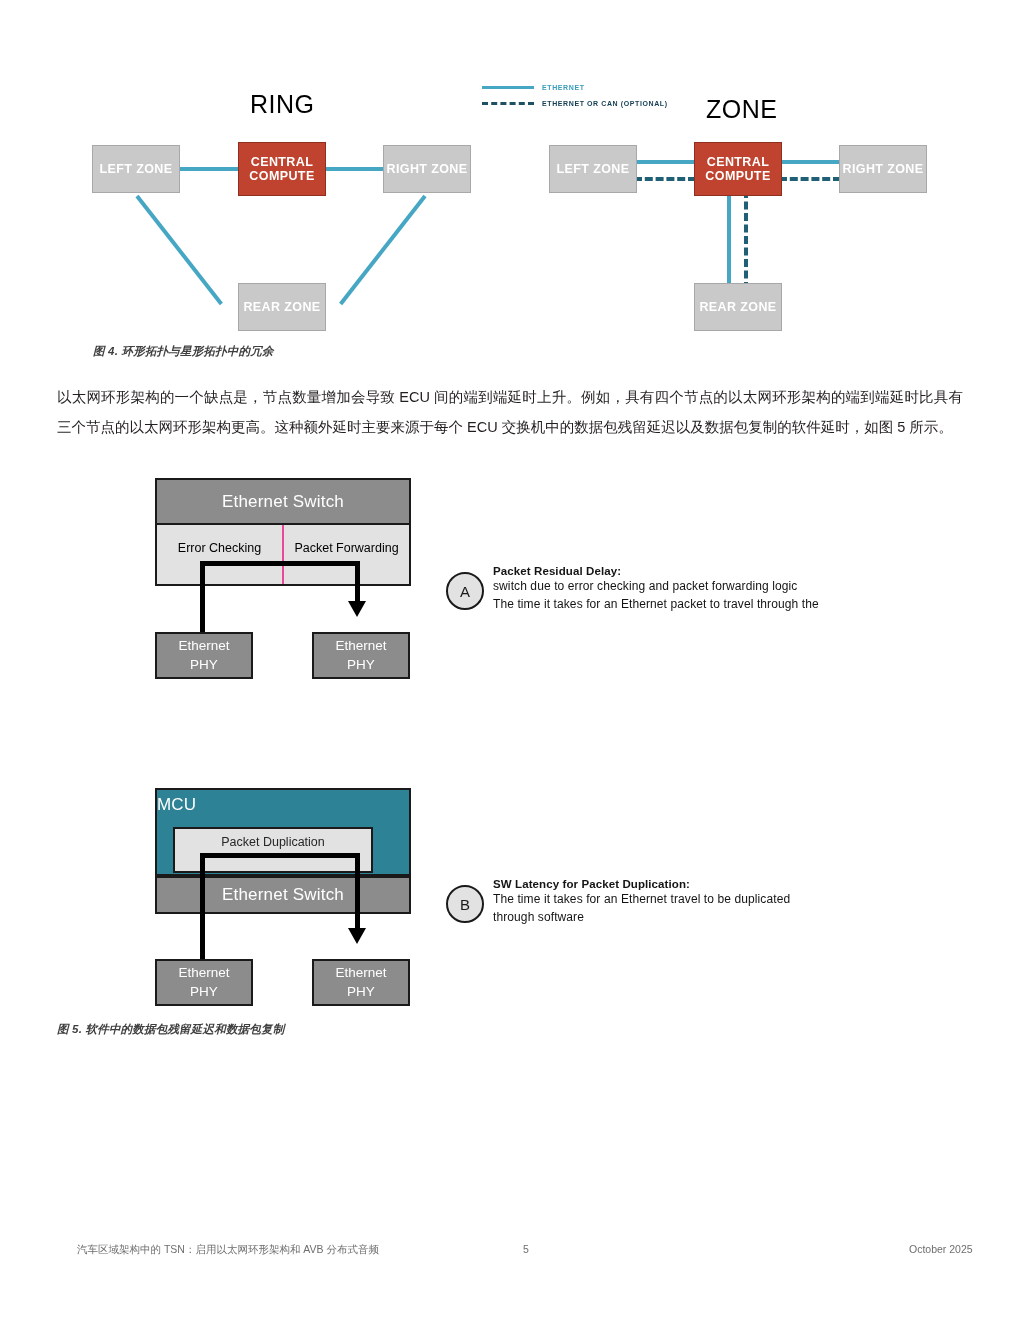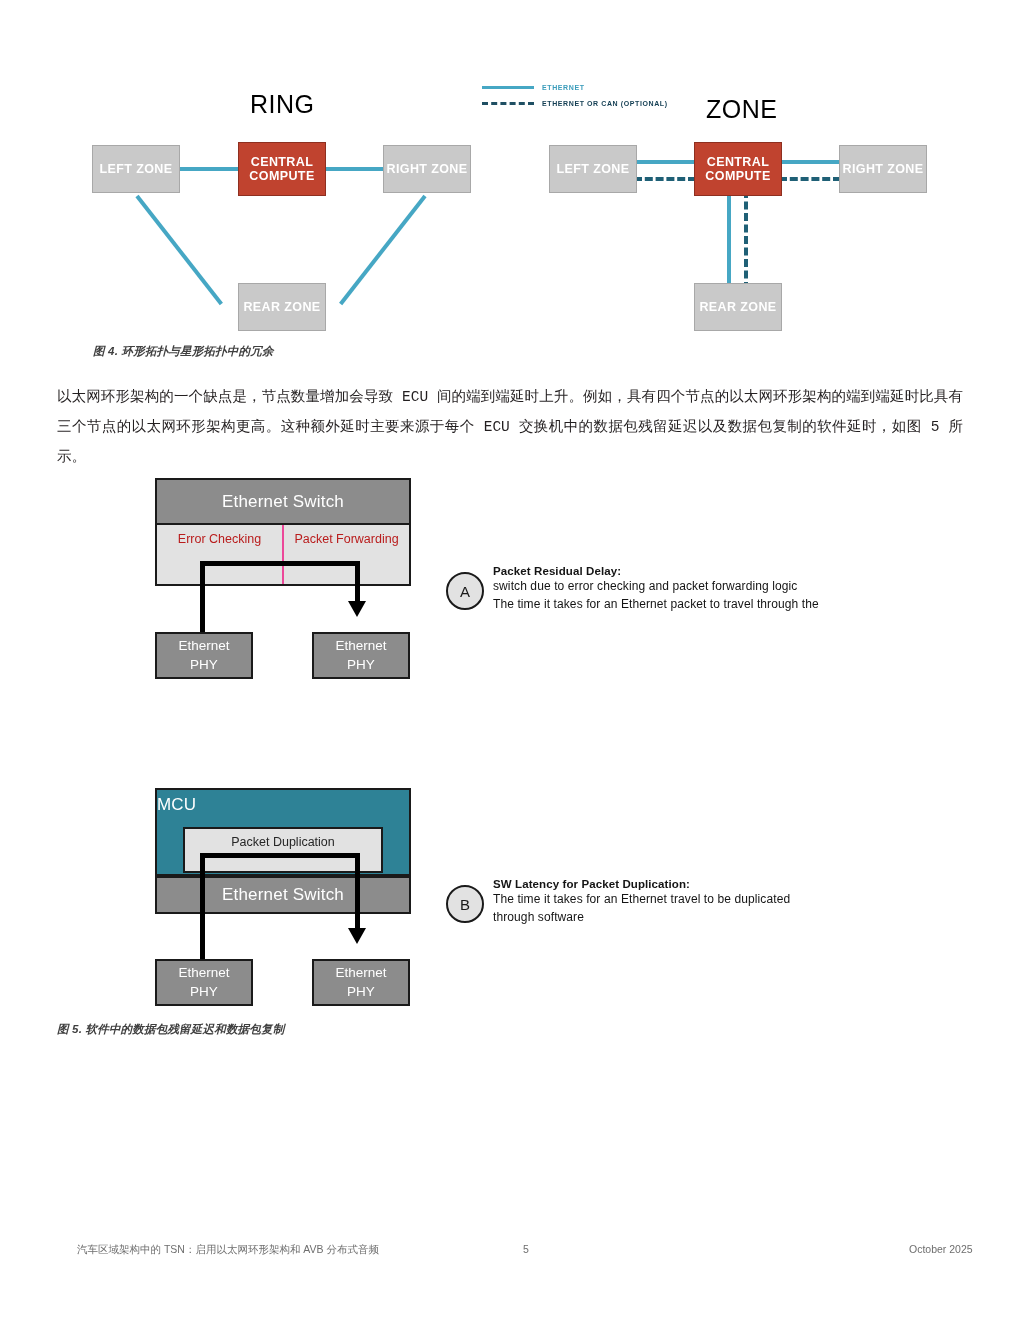--- a/index.html
+++ b/index.html
@@ -113,21 +113,20 @@
     color: #3f3f3f;
     letter-spacing: 0.2px;
     white-space: nowrap;
   }
   .body-text {
     position: absolute;
     font-size: 14.5px;
     line-height: 2.07;
     color: #231f20;
     text-align: justify;
-    font-family: Liberation Mono, monospace;
   }
 
   
   .blk-outer {
     position: absolute;
     box-sizing: border-box;
     border: 2px solid #1a1a1a;
   }
   .blk-header {
     box-sizing: border-box;
@@ -142,23 +141,23 @@
   .blk-body {
     box-sizing: border-box;
     background: #e2e2e2;
     display: flex;
   }
   .blk-cell {
     flex: 1;
     display: flex;
     align-items: flex-start;
     justify-content: center;
-    padding-top: 7px;
+    padding-top: 16px;
     font-size: 12.5px;
-    color: #b91c1c;
+    color: #000000;
     box-sizing: border-box;
     text-align: right;
   }
   .blk-cell + .blk-cell { border-left: 2px solid #ec4899; }
 
   .mcu-outer {
     position: absolute;
     box-sizing: border-box;
     border: 2px solid #1a1a1a;
     background: #2e8296;
@@ -344,21 +343,21 @@
 </div>
 <div class="anno-text" style="left:493px; top:565px;">
   <div class="anno-head">Packet Residual Delay:</div>
   <div class="anno-body">switch due to error checking and packet forwarding logic</div>
   <div class="anno-body">The time it takes for an Ethernet packet to travel through the</div>
 </div>
 
 <div class="mcu-outer" style="left:155px; top:788px; width:256px; height:88px;">
   <div class="mcu-title">MCU</div>
 </div>
-<div class="mcu-inner" style="left:183px; top:827px; width:200px; height:46px;">
+<div class="mcu-inner" style="left:173px; top:827px; width:200px; height:46px;">
   <span>Packet Duplication</span>
 </div>
 <div class="sw-bar" style="left:155px; top:876px; width:256px; height:38px;">
   <span>Ethernet Switch</span>
 </div>
 
 <div class="flow-seg" style="left:200px; top:853px; width:5px; height:112px;"></div>
 <div class="flow-seg" style="left:200px; top:853px; width:160px; height:5px;"></div>
 <div class="flow-seg" style="left:355px; top:853px; width:5px; height:80px;"></div>
 <div class="flow-arrow" style="left:348px; top:928px;"></div>

